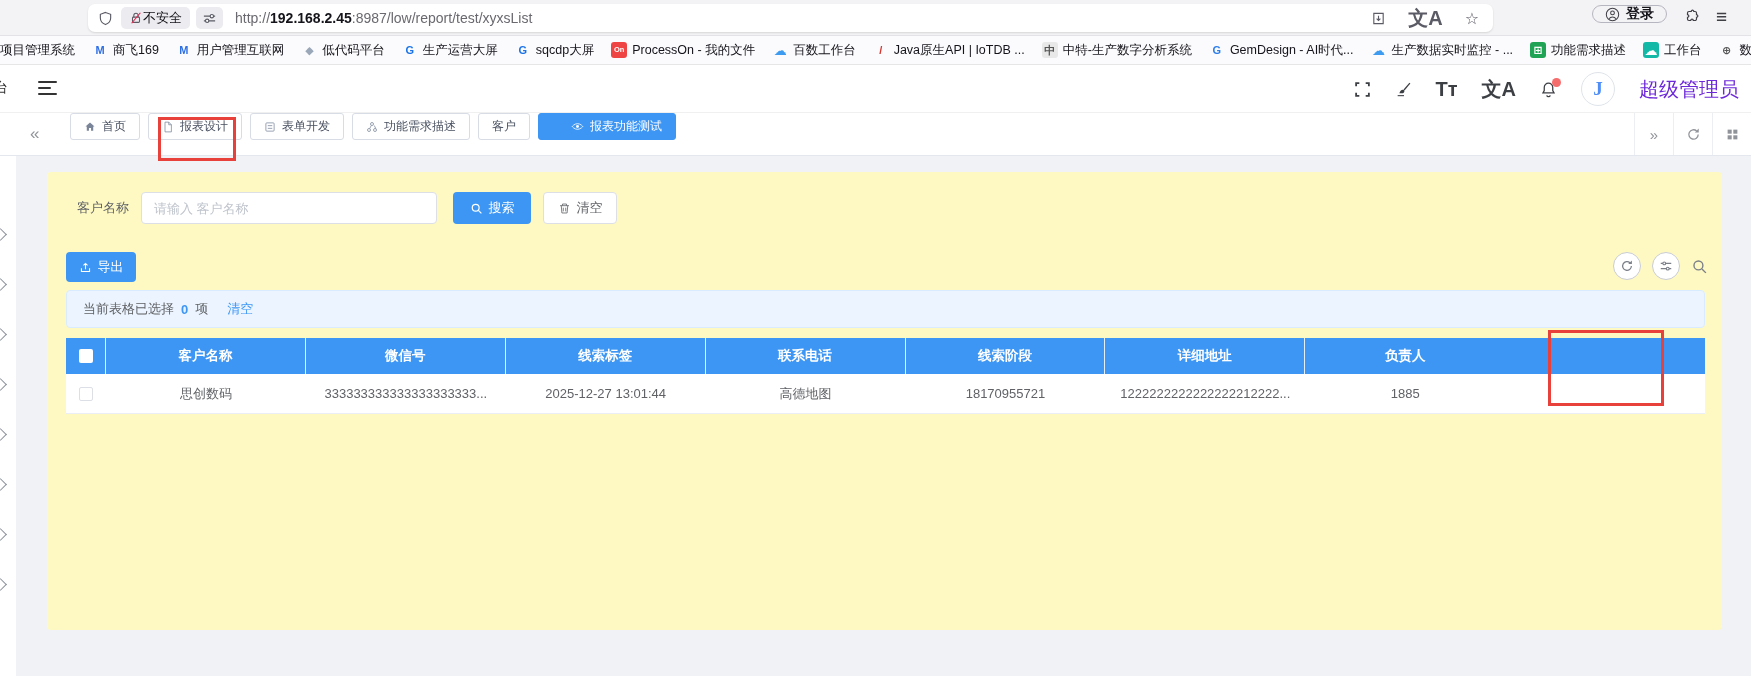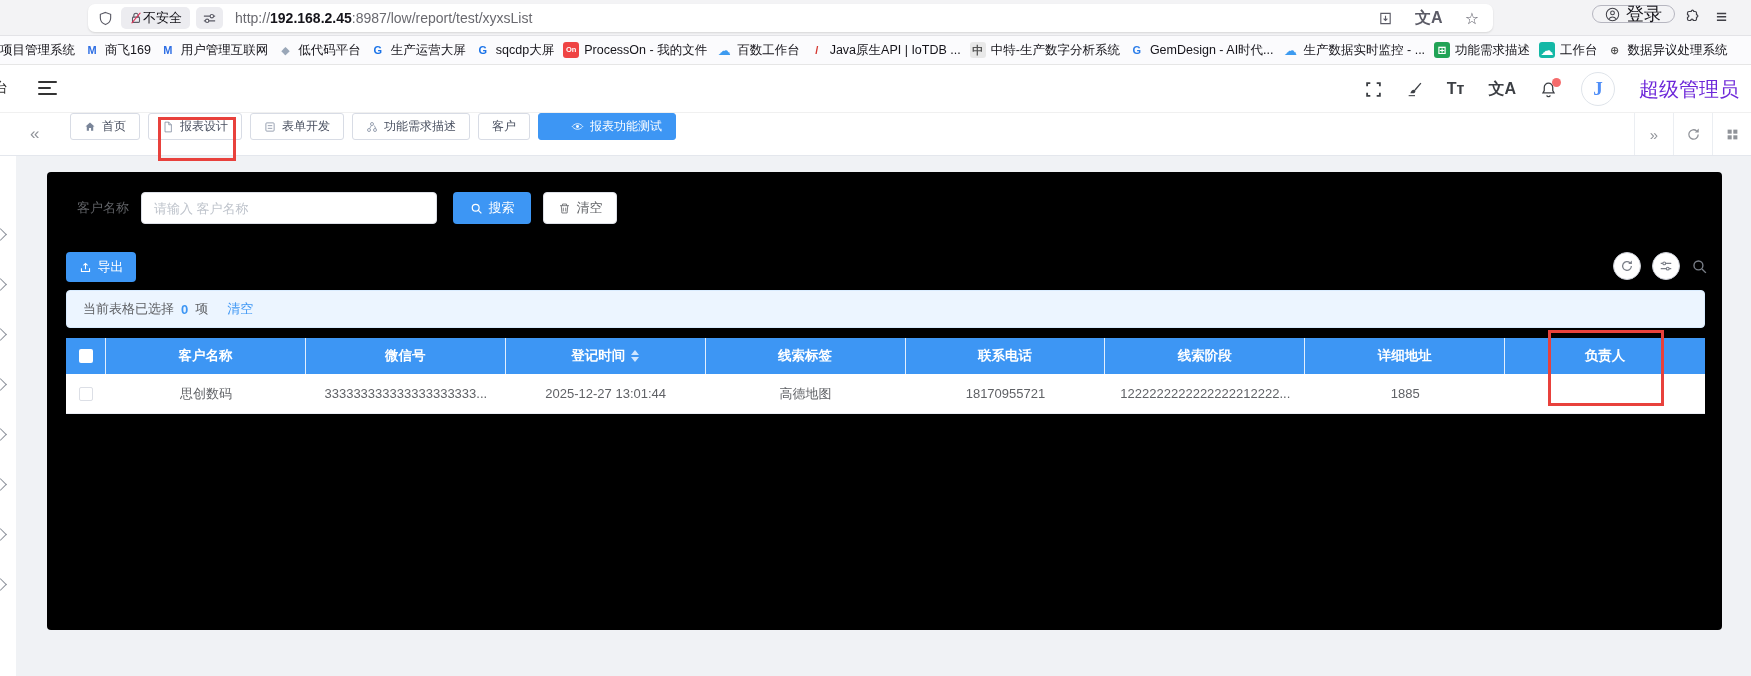--- a/index.html
+++ b/index.html
@@ -18,42 +18,42 @@
   .sec-chip { display:flex; align-items:center; background:#ececf0;
     border-radius:5px; height:22px; padding:0 8px; font-size:13px; color:#15141a; }
   .perm-chip { display:flex; align-items:center; background:#ececf0; border-radius:5px;
     height:22px; padding:0 6px; margin-left:6px; }
   .url-text { flex:1; margin-left:12px; font-size:14px; color:#69696f; white-space:nowrap; overflow:hidden; }
   .url-text b { color:#15141a; font-weight:700; }
   .urlbar-icons { display:flex; align-items:center; gap:22px; color:#5b5b66; margin-right:4px; }
   .star-glyph { font-size:16px; color:#5b5b66; }
   .login-chip { position:absolute; left:1592px; top:5px; height:18px; border:1px solid #b6b6c0;
     border-radius:13px; display:flex; align-items:center; gap:6px; padding:0 12px;
-    font-size:18px; color:#15141a; background:#f3f3f5; }
+    font-size:14px; color:#15141a; background:#f3f3f5;font-weight:bold; }
   .tb-right-icon { position:absolute; top:9px; color:#3f3f46; }
   .menu-glyph { font-size:19px; color:#3f3f46; line-height:1; }
 
   .bookmarks { position:absolute; left:0; top:36px; width:1751px; height:28px;
-    background:#fbfbfd; display:flex; align-items:center; gap:9px; padding:0 4px;
+    background:#fbfbfd; display:flex; align-items:center; gap:17px; padding:0 4px;
     white-space:nowrap; overflow:hidden; }
   .bm { display:flex; align-items:center; gap:5px; font-size:12.5px; color:#15141a; flex:0 0 auto; }
   .bm-ico { width:16px; height:16px; border-radius:3px; display:flex; align-items:center;
     justify-content:center; font-weight:bold; font-size:11px; line-height:1; flex:0 0 auto; }
 
   
   .app-header { position:absolute; left:0; top:64px; width:1751px; height:48px;
     background:#fff; border-top:1px solid #e6e6e6; }
   .clipped-left { position:absolute; left:-6px; top:14px; width:14px; overflow:hidden;
     font-size:14px; color:#333; }
   .burger { position:absolute; left:38px; top:16px; width:20px; height:16px; cursor:pointer; }
   .burger i { display:block; height:2px; background:#333; margin-bottom:4px; border-radius:1px; }
   .burger i:nth-child(1){width:19px}.burger i:nth-child(2){width:13px}.burger i:nth-child(3){width:19px}
   .hdr-right { position:absolute; right:12px; top:0; height:48px; display:flex;
     align-items:center; gap:24px; color:#3c3f44; }
-  .txt-ic { font-size:16px; font-weight:700; color:#3c3f44; }
+  .txt-ic { font-size:20px; font-weight:700; color:#3c3f44; }
   .bell-wrap { position:relative; }
   .bell-dot { position:absolute; right:-4px; top:-3px; width:9px; height:9px;
     border-radius:50%; background:#f56c6c; }
   .avatar { width:34px; height:34px; border-radius:50%; border:1px solid #dfe4ea;
     display:flex; align-items:center; justify-content:center; color:#4f8ef7;
     font-size:19px; font-weight:700; font-family:"Liberation Serif","DejaVu Serif",serif; background:#fff; }
   .user-name { font-size:20px; color:#6d28d9; }
 
   
   .tab-bar { position:absolute; left:0; top:112px; width:1751px; height:44px;
@@ -72,21 +72,21 @@
   .tab-ctrl { width:39px; height:100%; display:flex; align-items:center; justify-content:center;
     border-left:1px solid #ebeef2; color:#909399; font-size:15px; cursor:pointer; }
 
   
   .left-rail { position:absolute; left:0; top:156px; width:16px; height:520px; background:#fff; }
   .rail-chev { position:absolute; left:-4px; width:9px; height:9px;
     border-right:1.6px solid #8a8f99; border-bottom:1.6px solid #8a8f99;
     transform:rotate(-45deg); }
   .workspace { position:absolute; left:16px; top:156px; width:1735px; height:520px; background:#f0f2f5; }
   .card { position:absolute; left:31px; top:16px; width:1675px; height:458px;
-    background:#000000; border-radius:4px; }
+    background:#fef9c3; border-radius:4px; }
 
   .search-row { position:absolute; left:30px; top:20px; display:flex; align-items:center; }
   .search-label { font-size:13px; color:#606266; margin-right:12px; }
   .search-input { width:296px; height:32px; border:1px solid #dcdfe6; border-radius:4px;
     padding:0 12px; font-size:13px; color:#303133; outline:none;
     font-family:"Liberation Sans","DejaVu Sans",sans-serif; }
   .search-input::placeholder { color:#bfc4cc; }
   .btn { height:32px; display:inline-flex; align-items:center; justify-content:center;
     gap:6px; border-radius:4px; font-size:13px; cursor:pointer; border:1px solid transparent; }
   .btn-primary { background:var(--primary); color:#fff; }
@@ -438,27 +438,20 @@
         <div class="th">
             <span class="hd-check"></span>
           </div>
       <div class="th">
             <span>客户名称</span>
           </div>
           <div class="th">
             <span>微信号</span>
           </div>
           <div class="th">
-            <span>登记时间</span>
-            <span class="sort">
-              <i class="up"></i>
-              <i class="dn"></i>
-            </span>
-          </div>
-          <div class="th">
             <span>线索标签</span>
           </div>
           <div class="th">
             <span>联系电话</span>
           </div>
           <div class="th">
             <span>线索阶段</span>
           </div>
           <div class="th">
             <span>详细地址</span>

